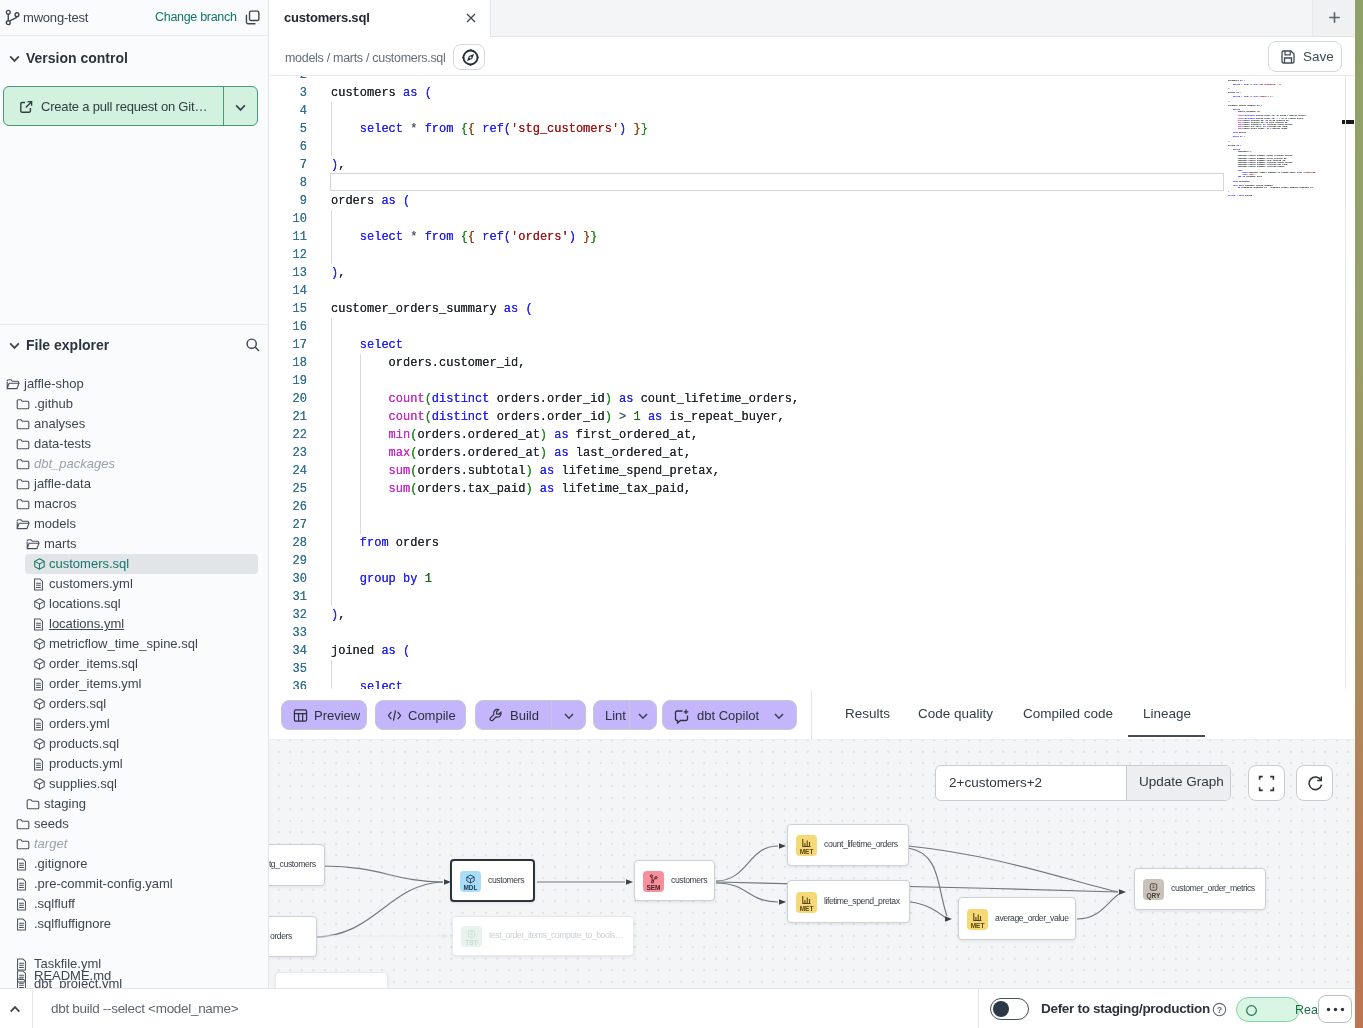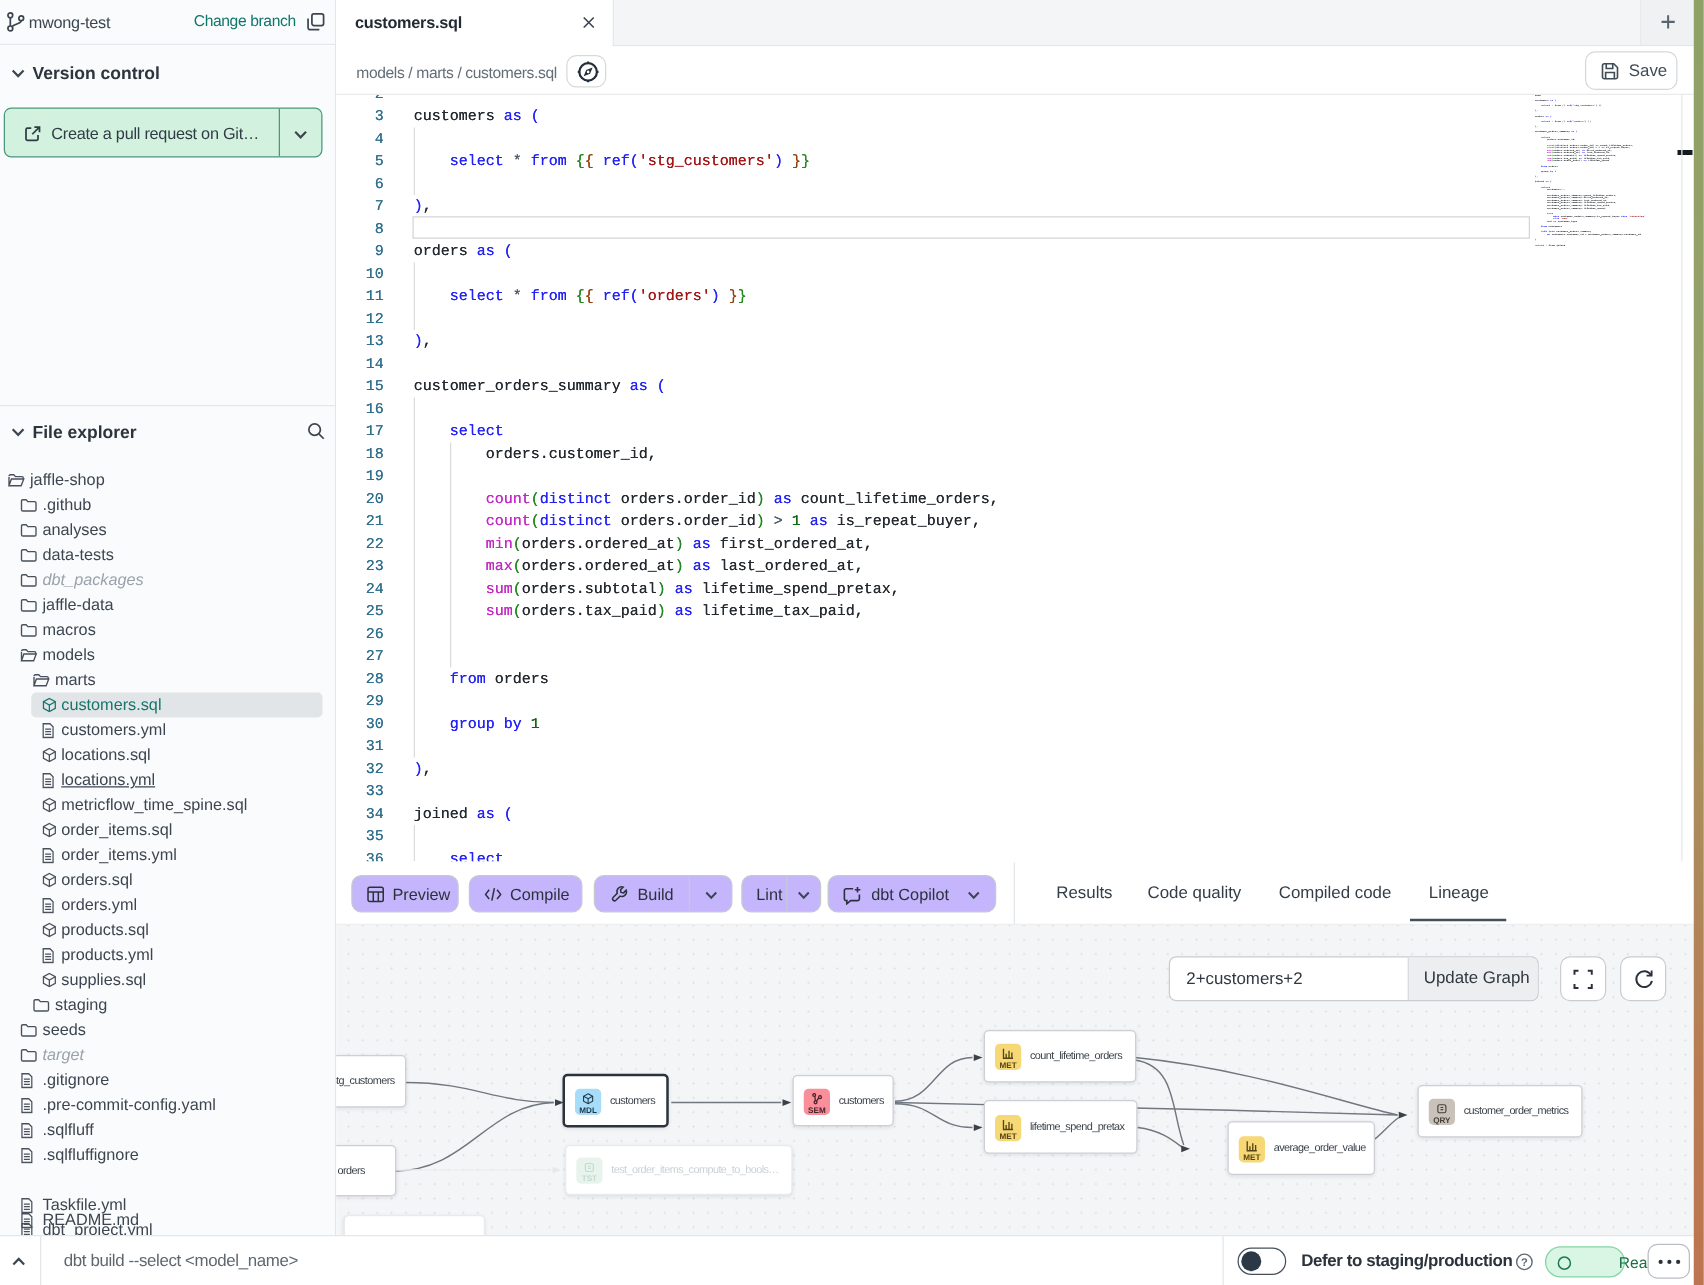--- a/index.html
+++ b/index.html
@@ -697,21 +697,21 @@
           </div>
           <div class="lnode" style="left:518px;top:140px;width:123px;height:43px;">
             <div class="badge" style="background:#f6d876;color:#574415;line-height:1;padding-top:2px;"><svg width="11" height="10" viewBox="0 0 14 14" style="margin-top:1px">
                 <g fill="none" stroke="#574415" stroke-width="1.5">
                   <path d="M1.8 1.5 V12 H12.5"></path>
                   <path d="M4.8 12 V7 M8 12 V3.5 M11.2 12 V5.5"></path>
                 </g>
               </svg><div style="font-size:6.5px;font-weight:700;margin-top:0px;">MET</div></div>
       <div class="nlbl" style="color:#3a424b">lifetime_spend_pretax</div>
           </div>
-          <div class="lnode" style="left:689px;top:157px;width:118px;height:43px;margin-left:24px;">
+          <div class="lnode" style="left:689px;top:157px;width:118px;height:43px;">
             <div class="badge" style="background:#f6d876;color:#574415;line-height:1;padding-top:2px;"><svg width="11" height="10" viewBox="0 0 14 14" style="margin-top:1px">
                 <g fill="none" stroke="#574415" stroke-width="1.5">
                   <path d="M1.8 1.5 V12 H12.5"></path>
                   <path d="M4.8 12 V7 M8 12 V3.5 M11.2 12 V5.5"></path>
                 </g>
               </svg><div style="font-size:6.5px;font-weight:700;margin-top:0px;">MET</div></div>
       <div class="nlbl" style="color:#3a424b">average_order_value</div>
           </div>
           <div class="lnode" style="left:865px;top:128px;width:132px;height:42px;">
             <div class="badge" style="background:#c9c2ba;color:#474039;line-height:1;padding-top:2px;"><svg width="11" height="10" viewBox="0 0 14 14" style="margin-top:1px">

